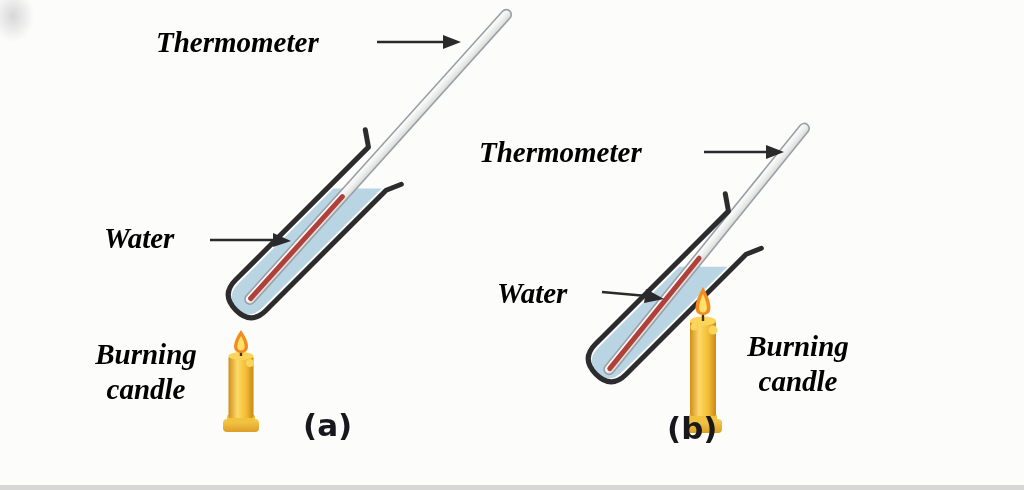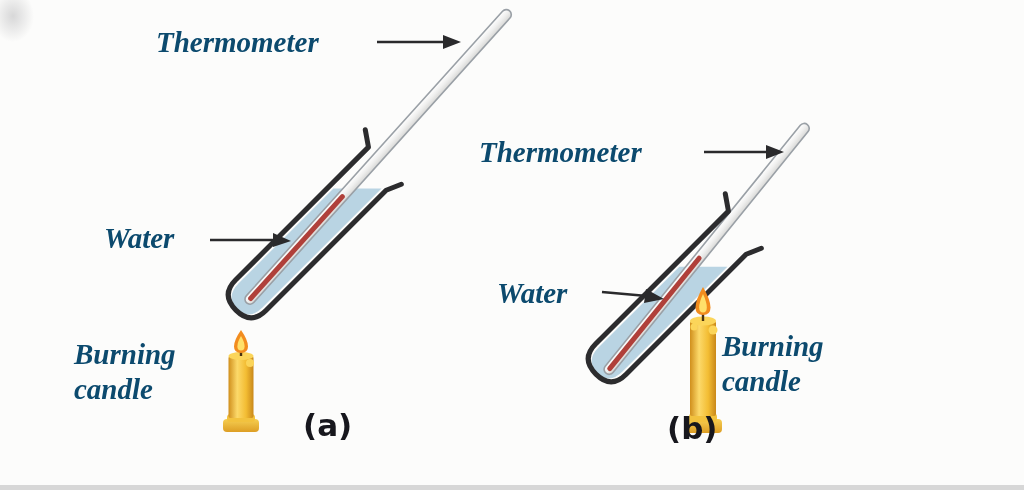--- a/index.html
+++ b/index.html
@@ -6,24 +6,24 @@
   .canvas{
     position:relative;width:1024px;height:490px;
     background:#fcfcfb;overflow:hidden;
     font-family:"Liberation Serif","DejaVu Serif",serif;
   }
   .apparatus{position:absolute;left:0;top:0;}
   .lbl{
     position:absolute;
     font-style:italic;font-weight:700;
     font-size:29px;line-height:1.22;
-    color:#0c4a6e;
+    color:#000000;
     white-space:nowrap;
   }
-  .lbl.wrap{white-space:normal;text-align:left;}
+  .lbl.wrap{white-space:normal;text-align:center;}
   .cap{
     position:absolute;
     font-family:"DejaVu Sans","Liberation Sans",sans-serif;
     font-weight:700;font-size:31px;color:#17171d;
   }
   .corner-smudge{
     position:absolute;left:-8px;top:-10px;width:42px;height:52px;
     background:radial-gradient(closest-side,rgba(120,120,125,0.28),rgba(120,120,125,0));
   }
   .bottom-strip{

